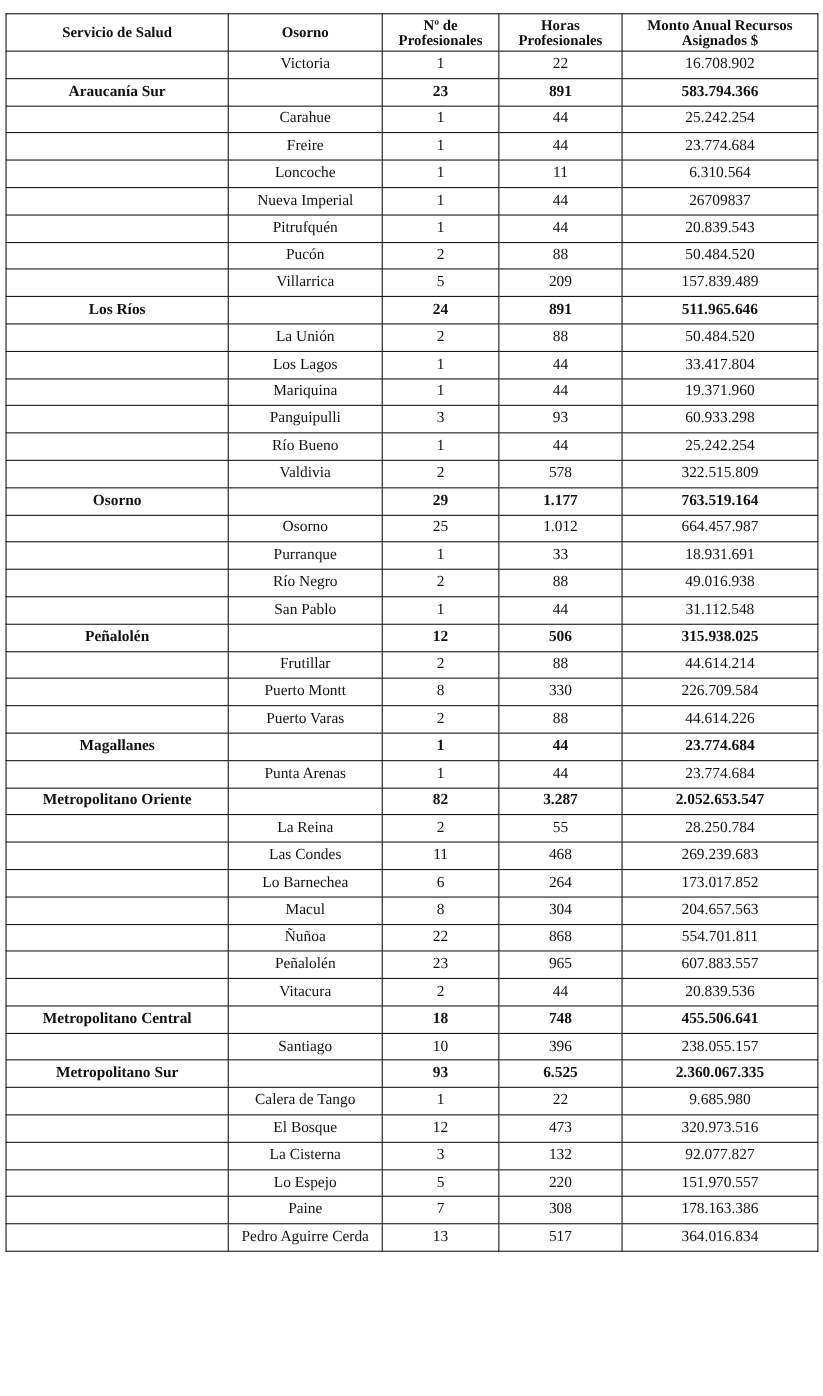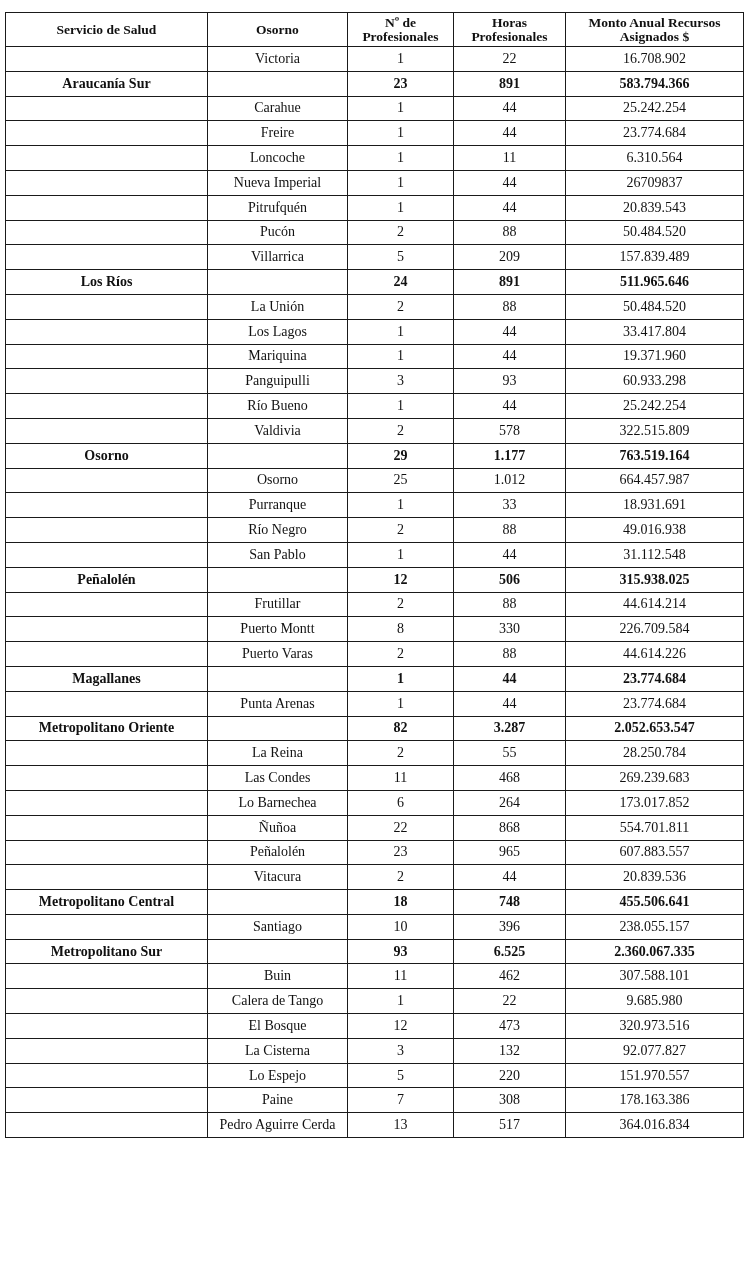--- a/index.html
+++ b/index.html
@@ -273,20 +273,27 @@
       </tr>
       <tr>
         <td></td>
         <td>Lo Barnechea</td>
         <td>6</td>
         <td>264</td>
         <td>173.017.852</td>
       </tr>
       <tr>
         <td></td>
+        <td>Macul</td>
+        <td>8</td>
+        <td>304</td>
+        <td>204.657.563</td>
+      </tr>
+      <tr>
+        <td></td>
         <td>Ñuñoa</td>
         <td>22</td>
         <td>868</td>
         <td>554.701.811</td>
       </tr>
       <tr>
         <td></td>
         <td>Peñalolén</td>
         <td>23</td>
         <td>965</td>
@@ -315,27 +322,20 @@
       </tr>
       <tr class="summary">
         <td>Metropolitano Sur</td>
         <td></td>
         <td>93</td>
         <td>6.525</td>
         <td>2.360.067.335</td>
       </tr>
       <tr>
         <td></td>
-        <td>Buin</td>
-        <td>11</td>
-        <td>462</td>
-        <td>307.588.101</td>
-      </tr>
-      <tr>
-        <td></td>
         <td>Calera de Tango</td>
         <td>1</td>
         <td>22</td>
         <td>9.685.980</td>
       </tr>
       <tr>
         <td></td>
         <td>El Bosque</td>
         <td>12</td>
         <td>473</td>

